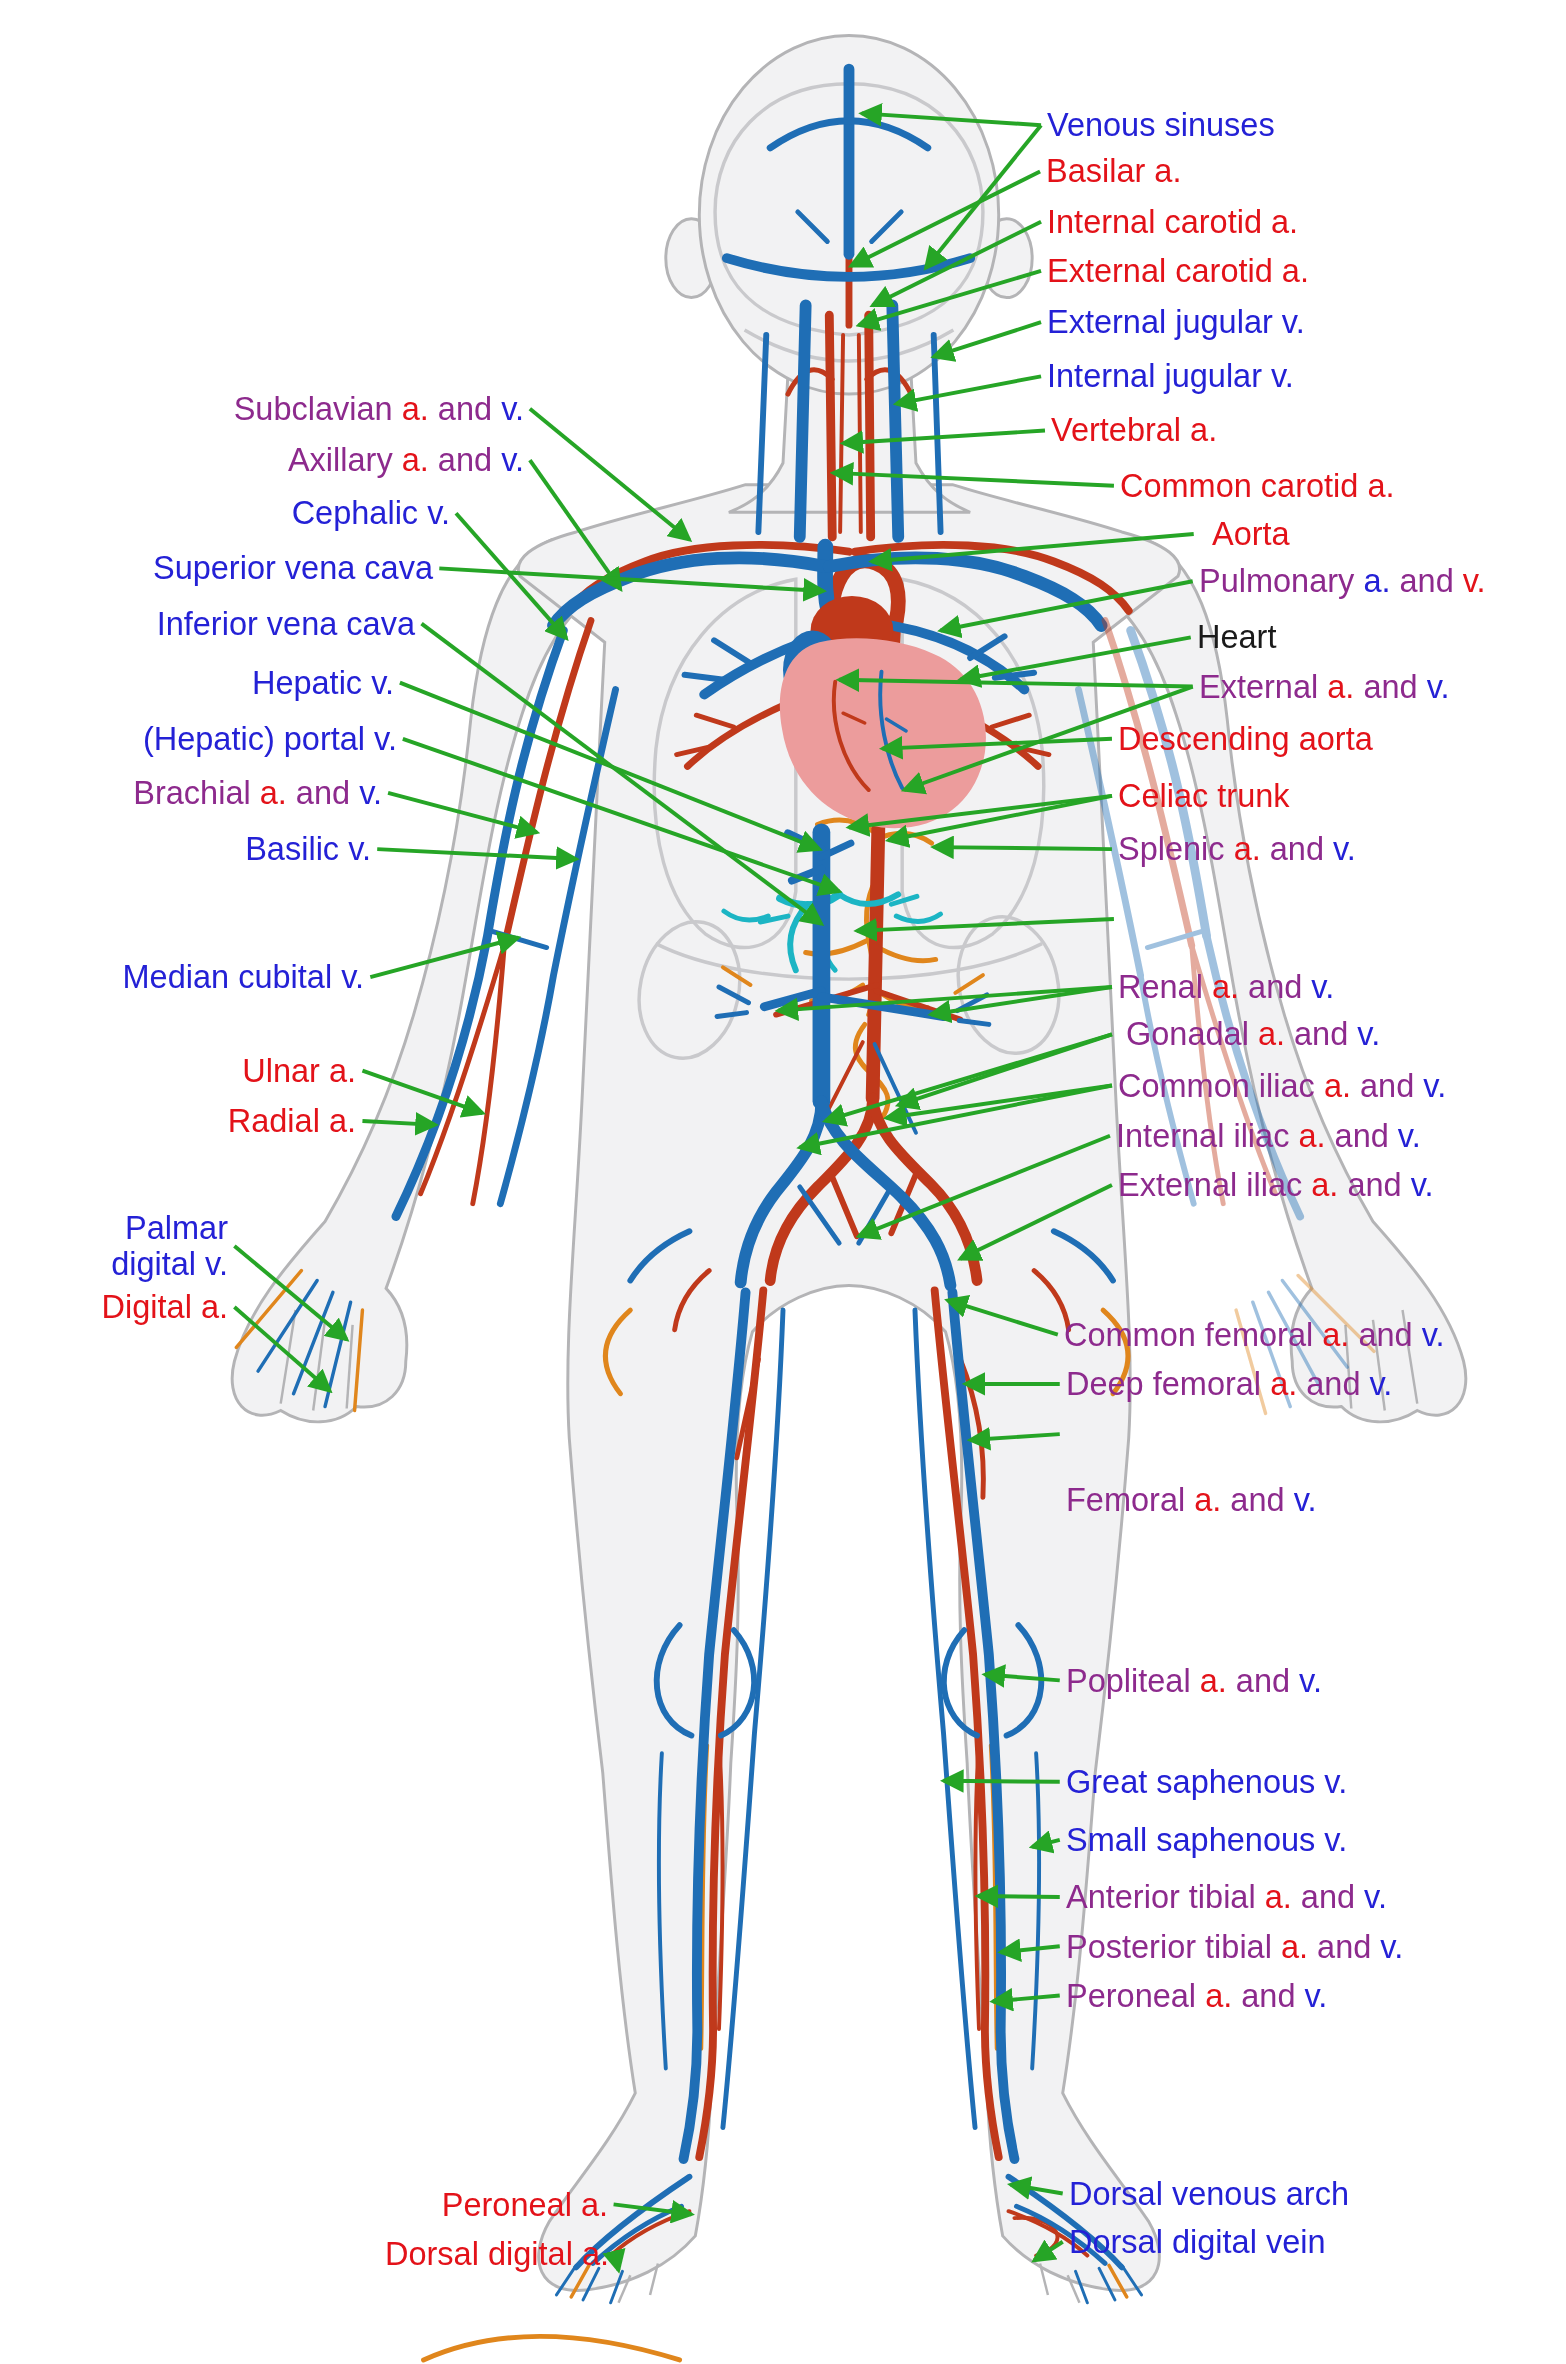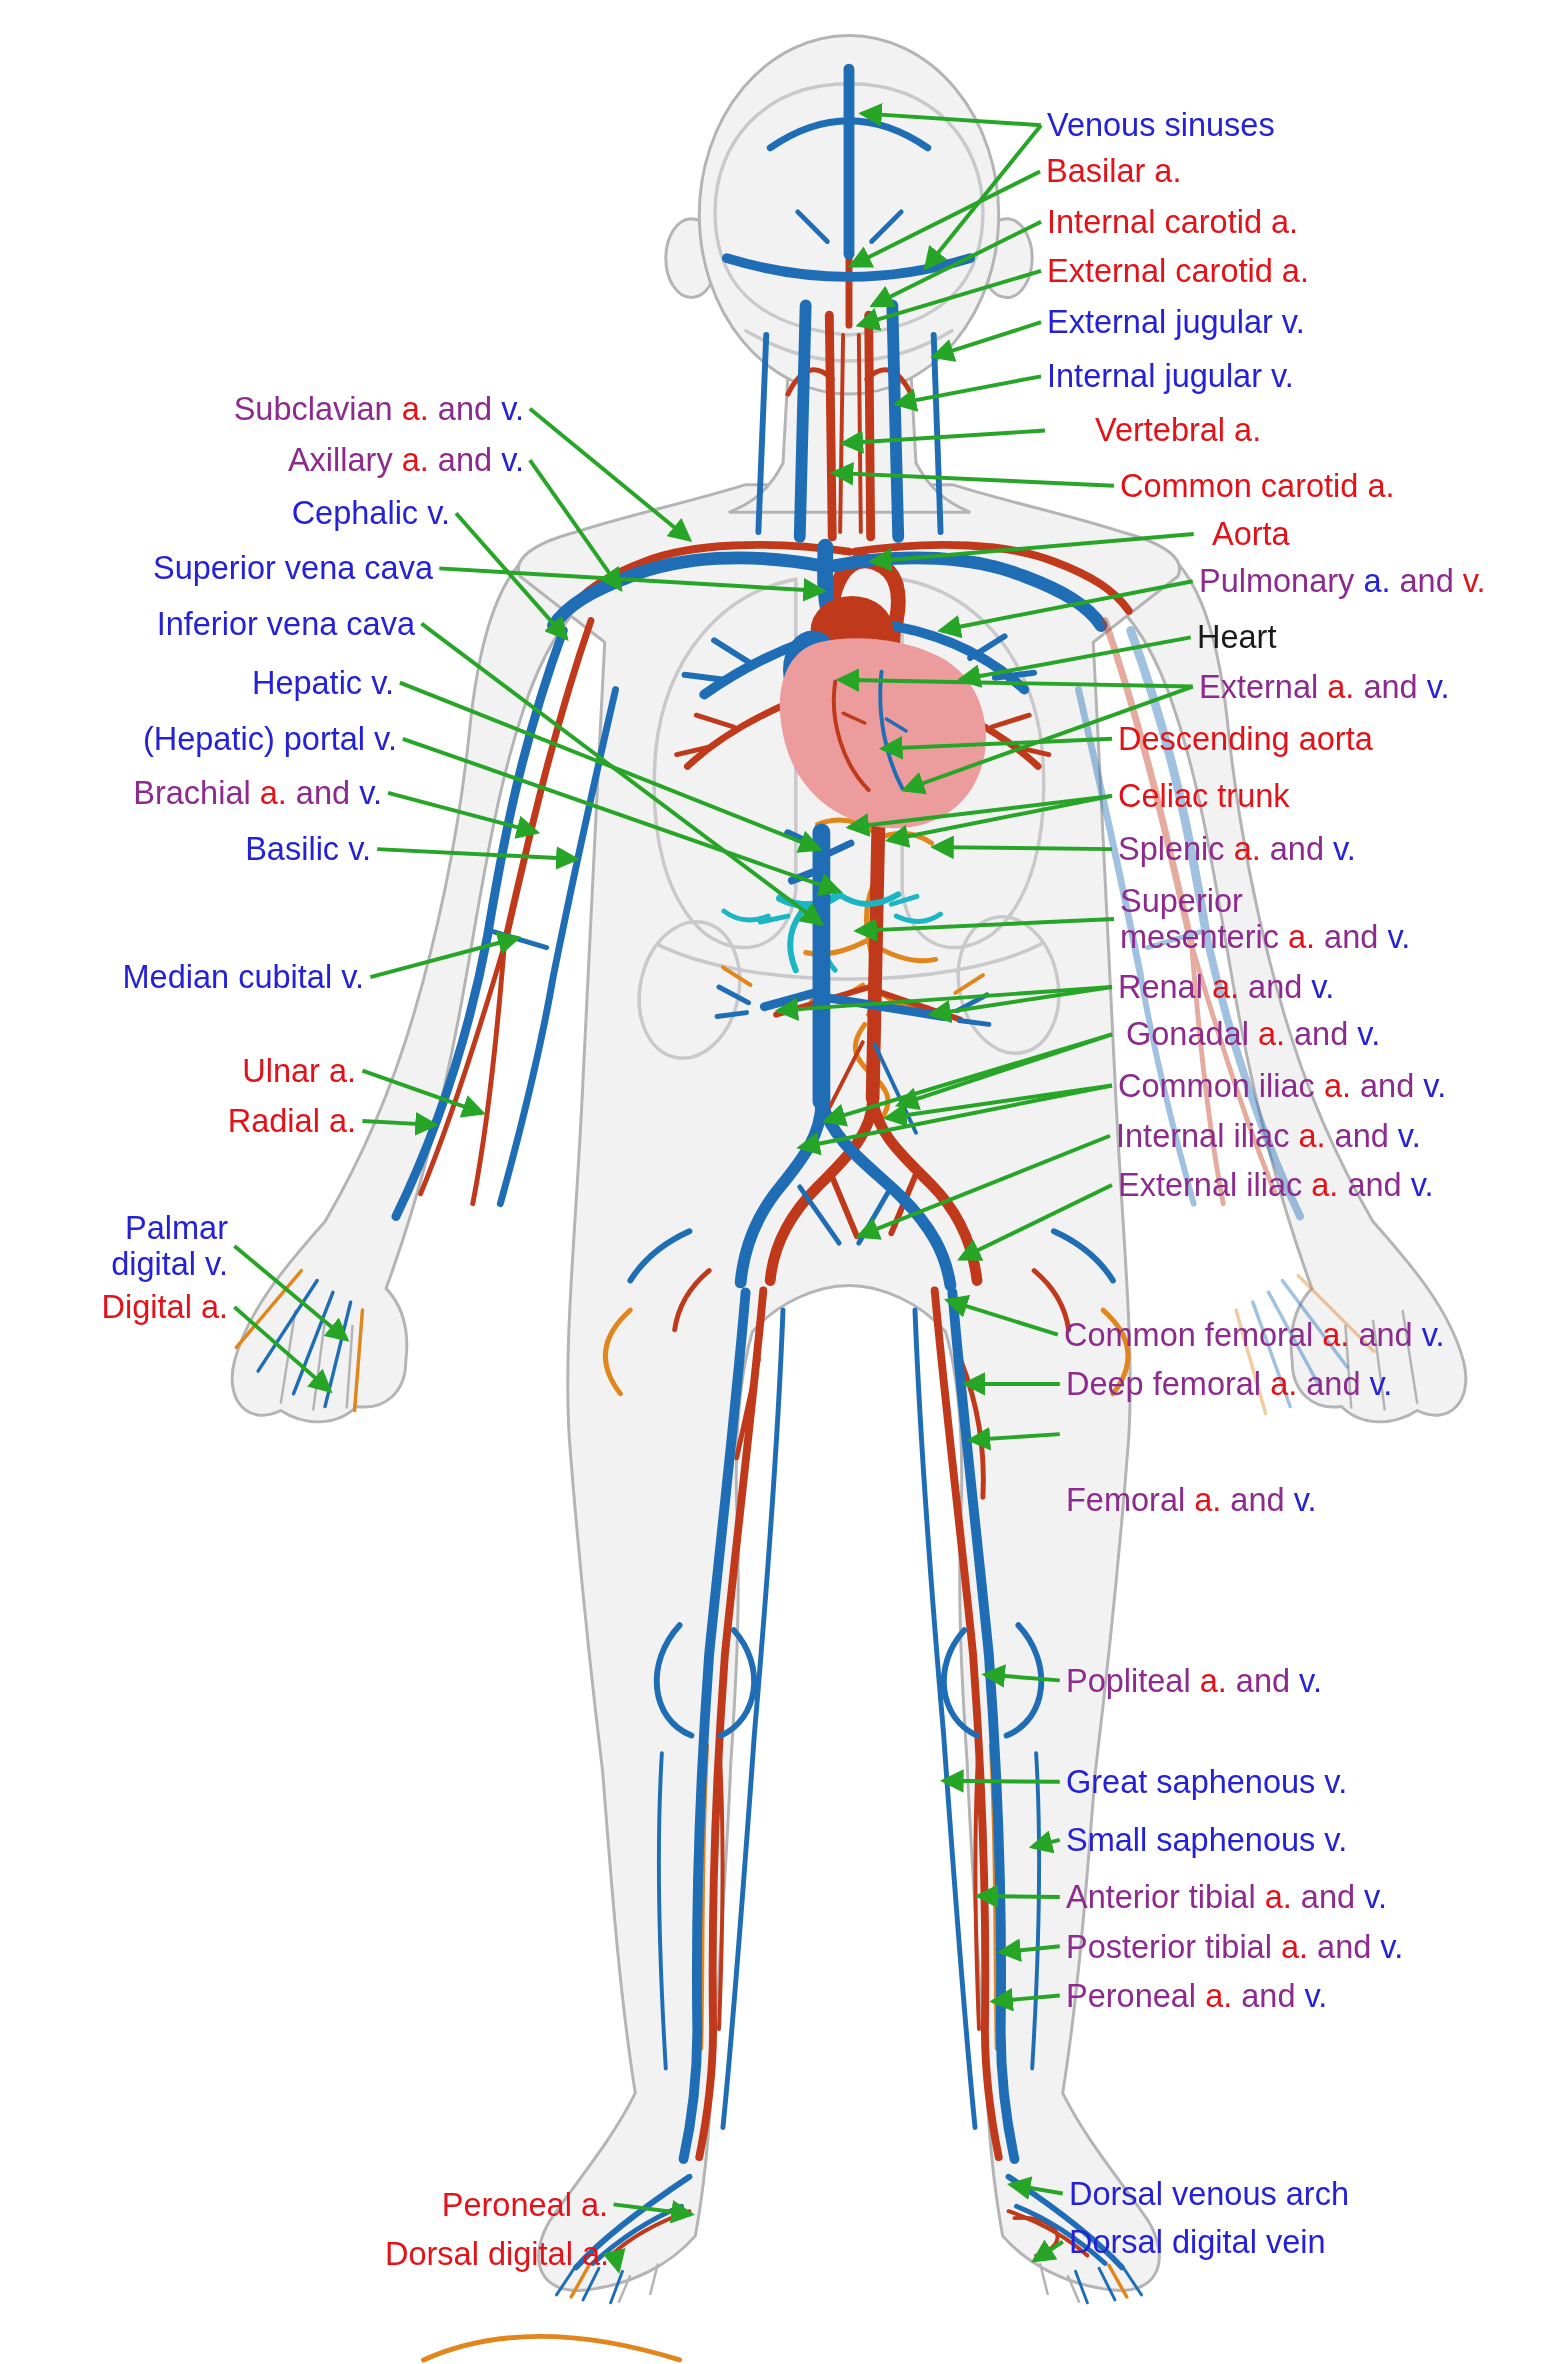--- a/index.html
+++ b/index.html
@@ -322,21 +322,21 @@
       <div class="label right" style="left: 1047px; top: 271px;">
         <div><span style="color: rgb(227, 18, 25);">External carotid a.</span></div>
       </div>
       <div class="label right" style="left: 1047px; top: 322px;">
         <div><span style="color: rgb(36, 33, 214);">External jugular v.</span></div>
       </div>
       <div class="label right" style="left: 1047px; top: 376px;">
         <div><span style="color: rgb(36, 33, 214);">Internal jugular v.</span></div>
       </div>
       <div class="label right" style="left: 1051px; top: 430px;">
-        <div><span style="color: rgb(227, 18, 25); margin-left: 44px;">Vertebral a.</span></div>
+        <div><span style="color: rgb(227, 18, 25);">Vertebral a.</span></div>
       </div>
       <div class="label right" style="left: 1120px; top: 486px;">
         <div><span style="color: rgb(227, 18, 25);">Common carotid a.</span></div>
       </div>
       <div class="label right" style="left: 1212px; top: 534px;">
         <div><span style="color: rgb(227, 18, 25);">Aorta</span></div>
       </div>
       <div class="label right" style="left: 1199px; top: 581px;">
         <div><span style="color: rgb(141, 42, 141);">Pulmonary </span><span style="color: rgb(36, 33, 214);">a.</span><span style="color: rgb(141, 42, 141);"> and </span><span style="color: rgb(227, 18, 25);">v.</span></div>
       </div>
@@ -347,24 +347,20 @@
         <div><span style="color: rgb(141, 42, 141);">External </span><span style="color: rgb(227, 18, 25);">a.</span><span style="color: rgb(141, 42, 141);"> and </span><span style="color: rgb(36, 33, 214);">v.</span></div>
       </div>
       <div class="label right" style="left: 1118px; top: 739px;">
         <div><span style="color: rgb(227, 18, 25);">Descending aorta</span></div>
       </div>
       <div class="label right" style="left: 1118px; top: 796px;">
         <div><span style="color: rgb(227, 18, 25);">Celiac trunk</span></div>
       </div>
       <div class="label right" style="left: 1118px; top: 849px;">
         <div><span style="color: rgb(141, 42, 141);">Splenic </span><span style="color: rgb(227, 18, 25);">a.</span><span style="color: rgb(141, 42, 141);"> and </span><span style="color: rgb(36, 33, 214);">v.</span></div>
-      </div>
-      <div class="label right" style="left: 1120px; top: 919px;">
-        <div><span style="color: rgb(141, 42, 141);">Superior</span></div>
-        <div><span style="color: rgb(141, 42, 141);">mesenteric </span><span style="color: rgb(227, 18, 25);">a.</span><span style="color: rgb(141, 42, 141);"> and </span><span style="color: rgb(36, 33, 214);">v.</span></div>
       </div>
       <div class="label right" style="left: 1118px; top: 987px;">
         <div><span style="color: rgb(141, 42, 141);">Renal </span><span style="color: rgb(227, 18, 25);">a.</span><span style="color: rgb(141, 42, 141);"> and </span><span style="color: rgb(36, 33, 214);">v.</span></div>
       </div>
       <div class="label right" style="left: 1118px; top: 1034px;">
         <div><span style="color: rgb(141, 42, 141); margin-left: 8px;">Gonadal </span><span style="color: rgb(227, 18, 25);">a.</span><span style="color: rgb(141, 42, 141);"> and </span><span style="color: rgb(36, 33, 214);">v.</span></div>
       </div>
       <div class="label right" style="left: 1118px; top: 1086px;">
         <div><span style="color: rgb(141, 42, 141);">Common iliac </span><span style="color: rgb(227, 18, 25);">a.</span><span style="color: rgb(141, 42, 141);"> and </span><span style="color: rgb(36, 33, 214);">v.</span></div>
       </div>

